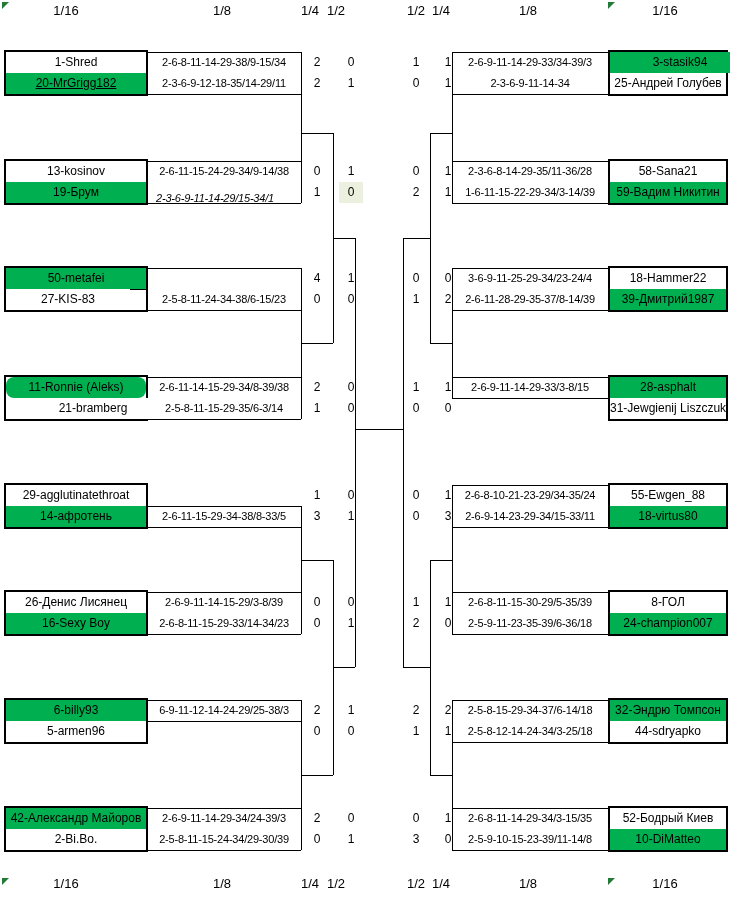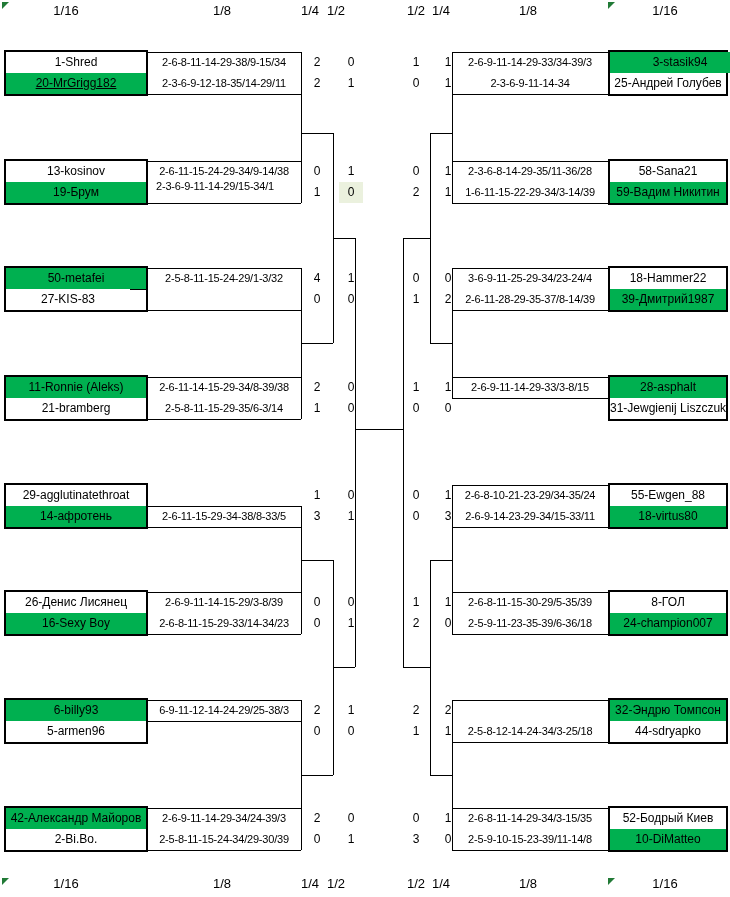--- a/index.html
+++ b/index.html
@@ -70,39 +70,39 @@
     <div class="seqcell" style="left: 148px; top: 73px; width: 152px;">2-3-6-9-12-18-35/14-29/11</div>
     <div class="scorecell" style="left: 305px; top: 73px;">2</div>
     <div class="scorecell" style="left: 339px; top: 73px;">1</div>
     <div class="pairbox" style="left: 4px; top: 159px; width: 144px; height: 46px;"></div>
     <div class="line" style="left: 6px; top: 182px; width: 140px; height: 1px;"></div>
     <div class="namecell" style="left: 6px; top: 161px; width: 140px;">13-kosinov</div>
     <div class="seqcell" style="left: 148px; top: 161px; width: 152px;">2-6-11-15-24-29-34/9-14/38</div>
     <div class="scorecell" style="left: 305px; top: 161px;">0</div>
     <div class="scorecell" style="left: 339px; top: 161px;">1</div>
     <div class="namecell winner" style="left: 6px; top: 182px; width: 140px;">19-Брум</div>
-    <div class="seqcell" style="left: 148px; top: 176px; width: 134px;">2-3-6-9-11-14-29/15-34/1</div>
+    <div class="seqcell" style="left: 148px; top: 188px; width: 134px; font-style: italic;">2-3-6-9-11-14-29/15-34/1</div>
     <div class="scorecell" style="left: 305px; top: 182px;">1</div>
     <div class="scorecell hl" style="left: 339px; top: 182px;">0</div>
     <div class="pairbox" style="left: 4px; top: 266px; width: 144px; height: 46px;"></div>
     <div class="line" style="left: 6px; top: 289px; width: 140px; height: 1px;"></div>
     <div class="namecell winner" style="left: 6px; top: 268px; width: 140px;">50-metafei</div>
-    <div class="seqcell" style="left: 148px; top: 268px; width: 152px;">2-5-8-11-15-24-29/1-3/32</div>
     <div class="scorecell" style="left: 305px; top: 268px;">4</div>
     <div class="scorecell" style="left: 339px; top: 268px;">1</div>
     <div class="namecell" style="left: 6px; top: 289px; width: 124px;">27-KIS-83</div>
+    <div class="seqcell" style="left: 148px; top: 289px; width: 152px;">2-5-8-11-24-34-38/6-15/23</div>
     <div class="scorecell" style="left: 305px; top: 289px;">0</div>
     <div class="scorecell" style="left: 339px; top: 289px;">0</div>
     <div class="pairbox" style="left: 4px; top: 375px; width: 144px; height: 46px;"></div>
     <div class="line" style="left: 6px; top: 398px; width: 140px; height: 1px;"></div>
-    <div class="namecell winner" style="left: 6px; top: 377px; width: 140px;">11-Ronnie (Aleks)</div>
+    <div class="namecell winner" style="left: 6px; top: 377px; width: 140px; border-radius: 8px;">11-Ronnie (Aleks)</div>
     <div class="seqcell" style="left: 148px; top: 377px; width: 152px;">2-6-11-14-15-29-34/8-39/38</div>
     <div class="scorecell" style="left: 305px; top: 377px;">2</div>
     <div class="scorecell" style="left: 339px; top: 377px;">0</div>
-    <div class="namecell" style="left: 6px; top: 398px; width: 140px;">21-bramberg</div>
+    <div class="namecell" style="left: 6px; top: 398px; width: 140px; padding-left: 17px;">21-bramberg</div>
     <div class="seqcell" style="left: 148px; top: 398px; width: 152px;">2-5-8-11-15-29-35/6-3/14</div>
     <div class="scorecell" style="left: 305px; top: 398px;">1</div>
     <div class="scorecell" style="left: 339px; top: 398px;">0</div>
     <div class="pairbox" style="left: 4px; top: 483px; width: 144px; height: 46px;"></div>
     <div class="line" style="left: 6px; top: 506px; width: 140px; height: 1px;"></div>
     <div class="namecell" style="left: 6px; top: 485px; width: 140px;">29-agglutinatethroat</div>
     <div class="scorecell" style="left: 305px; top: 485px;">1</div>
     <div class="scorecell" style="left: 339px; top: 485px;">0</div>
     <div class="namecell winner" style="left: 6px; top: 506px; width: 140px;">14-афротень</div>
     <div class="seqcell" style="left: 148px; top: 506px; width: 152px;">2-6-11-15-29-34-38/8-33/5</div>
@@ -192,20 +192,21 @@
     <div class="seqcell" style="left: 452px; top: 592px; width: 156px;">2-6-8-11-15-30-29/5-35/39</div>
     <div class="scorecell" style="left: 404px; top: 592px;">1</div>
     <div class="scorecell" style="left: 436px; top: 592px;">1</div>
     <div class="namecell winner" style="left: 610px; top: 613px; width: 116px;">24-champion007</div>
     <div class="seqcell" style="left: 452px; top: 613px; width: 156px;">2-5-9-11-23-35-39/6-36/18</div>
     <div class="scorecell" style="left: 404px; top: 613px;">2</div>
     <div class="scorecell" style="left: 436px; top: 613px;">0</div>
     <div class="pairbox" style="left: 608px; top: 698px; width: 120px; height: 46px;"></div>
     <div class="line" style="left: 610px; top: 721px; width: 116px; height: 1px;"></div>
     <div class="namecell winner" style="left: 610px; top: 700px; width: 116px;">32-Эндрю Томпсон</div>
+    <div class="seqcell" style="left: 452px; top: 700px; width: 156px;">2-5-8-15-29-34-37/6-14/18</div>
     <div class="scorecell" style="left: 404px; top: 700px;">2</div>
     <div class="scorecell" style="left: 436px; top: 700px;">2</div>
     <div class="namecell" style="left: 610px; top: 721px; width: 116px;">44-sdryapko</div>
     <div class="seqcell" style="left: 452px; top: 721px; width: 156px;">2-5-8-12-14-24-34/3-25/18</div>
     <div class="scorecell" style="left: 404px; top: 721px;">1</div>
     <div class="scorecell" style="left: 436px; top: 721px;">1</div>
     <div class="pairbox" style="left: 608px; top: 806px; width: 120px; height: 46px;"></div>
     <div class="line" style="left: 610px; top: 829px; width: 116px; height: 1px;"></div>
     <div class="namecell" style="left: 610px; top: 808px; width: 116px;">52-Бодрый Киев</div>
     <div class="seqcell" style="left: 452px; top: 808px; width: 156px;">2-6-8-11-14-29-34/3-15/35</div>

